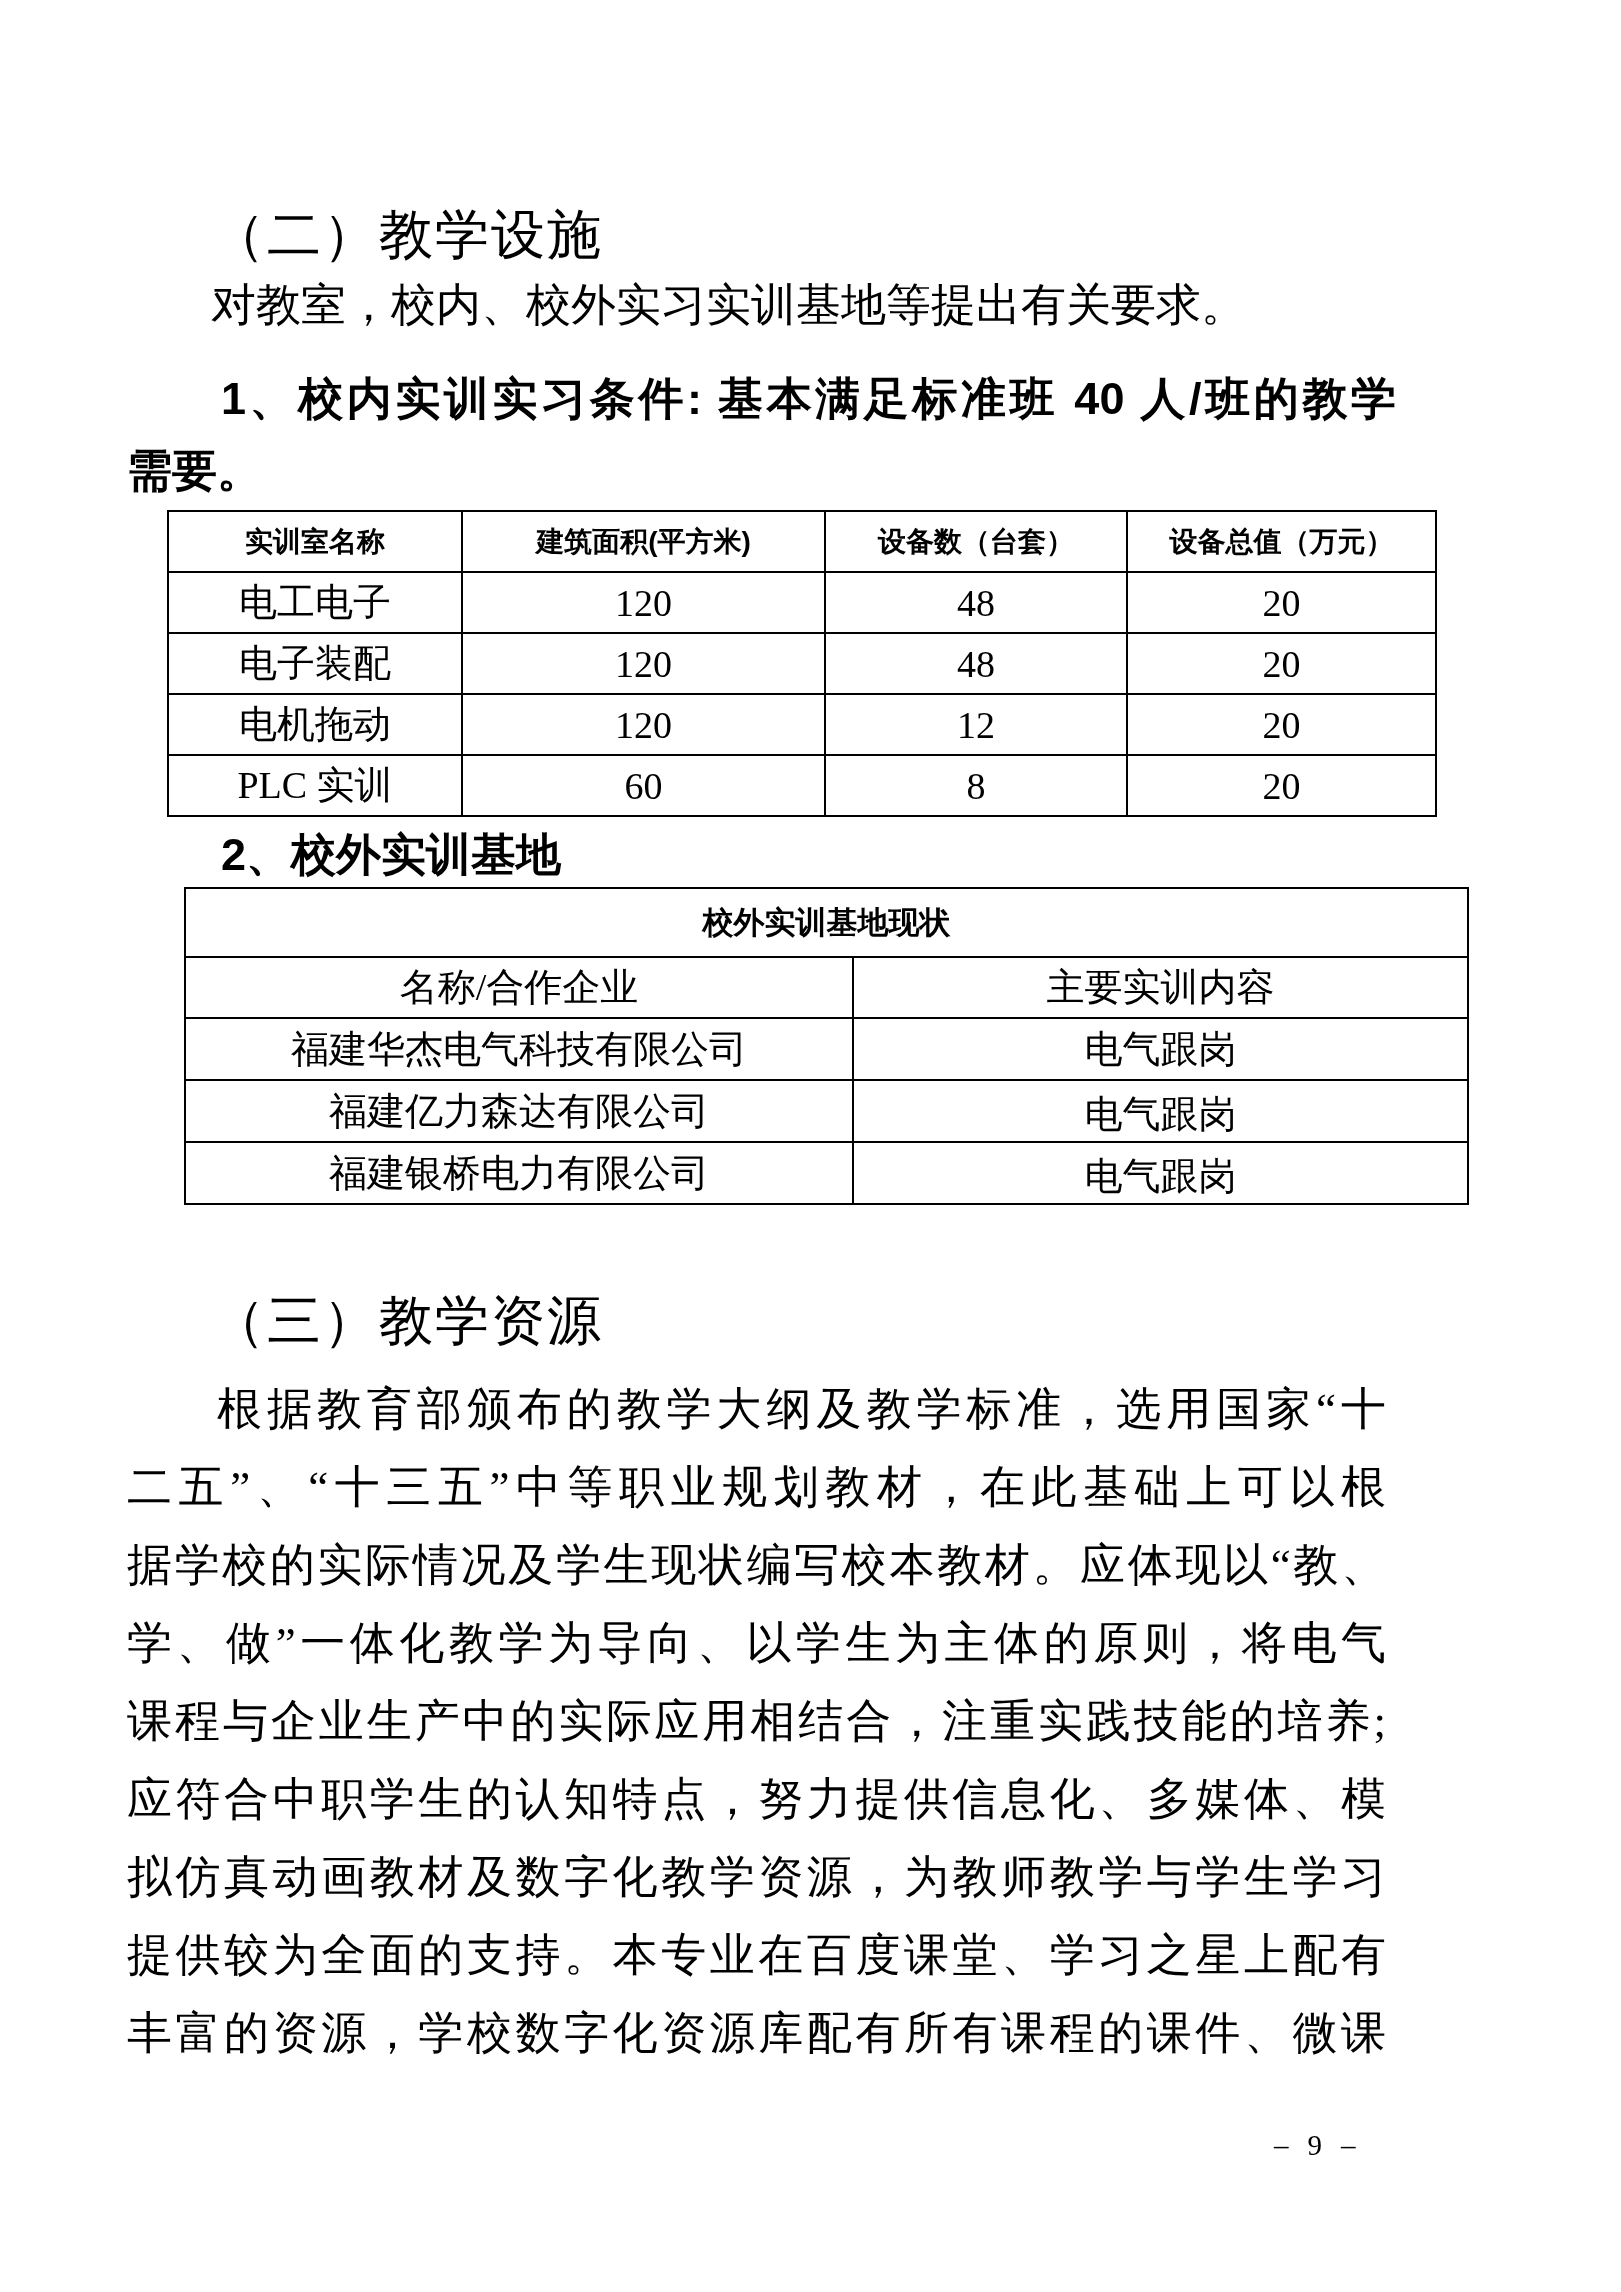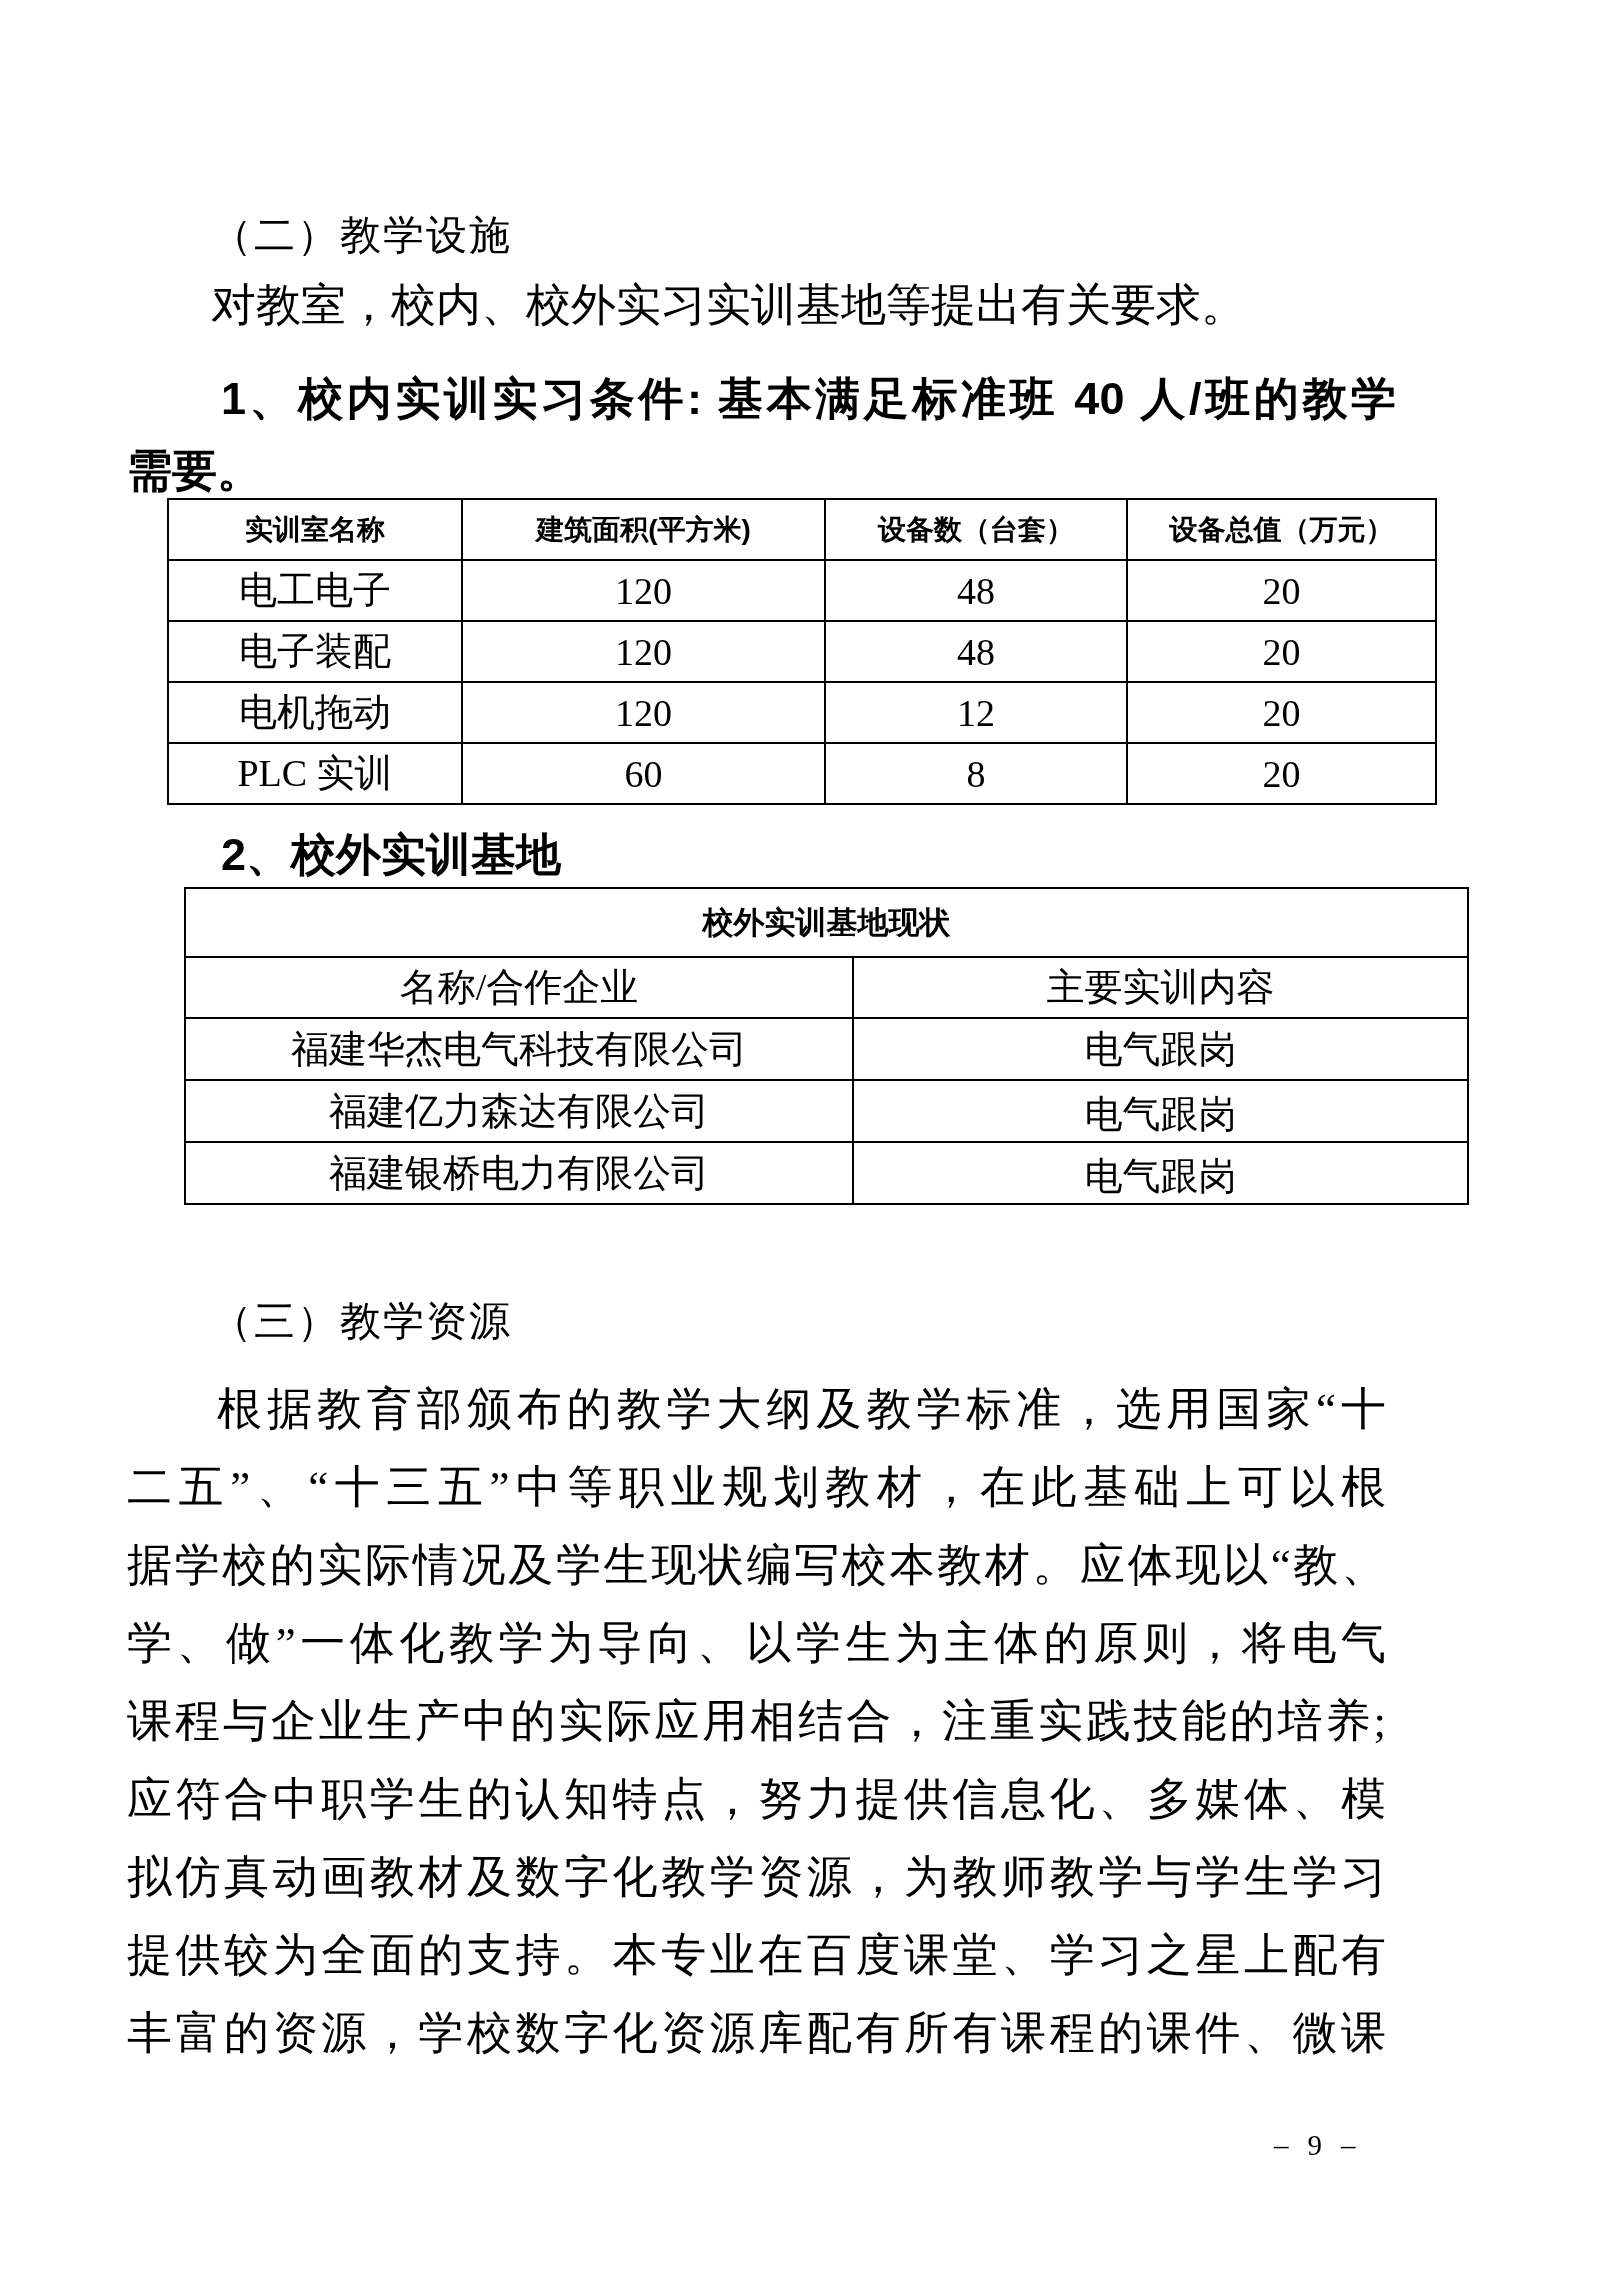--- a/index.html
+++ b/index.html
@@ -7,21 +7,21 @@
   body {
     width: 1621px; height: 2293px;
     position: relative;
     font-family: "Liberation Serif", serif;
     color: #000000;
   }
   .abs { position: absolute; }
 
   
   .h-kai {
-    font-size: 41px;
+    font-size: 54px;
     line-height: 51px;
     font-family: "Liberation Serif", serif;
     letter-spacing: 2px;
     white-space: nowrap;
   }
 
   
   .body-line {
     font-size: 45px;
     line-height: 78px;
@@ -91,21 +91,21 @@
 </head>
 <body>
 
 <div class="abs h-kai" style="left:211px; top:210px;">（二）教学设施</div>
 
 <div class="abs body-line" style="left:211px; top:266px;">对教室，校内、校外实习实训基地等提出有关要求。</div>
 
 <div class="abs h-bold h-bold-justify" style="left:137px; top:363px; width:1259px; padding-left:84px;">1、校内实训实习条件: 基本满足标准班 40 人/班的教学</div>
 <div class="abs h-bold" style="left:127px; top:435px;">需要。</div>
 
-<table class="t1 abs" style="left:167px; top:498px; width:1267px;border-radius:32px;">
+<table class="t1 abs" style="left:167px; top:510px; width:1267px;border-radius:32px;">
   <colgroup>
     <col style="width:294px">
       <col style="width:363px">
       <col style="width:302px">
       <col style="width:309px">
   </colgroup>
   <tbody>
       <tr style="height:61px">
     <th>实训室名称</th>
     <th>建筑面积(平方米)</th>

